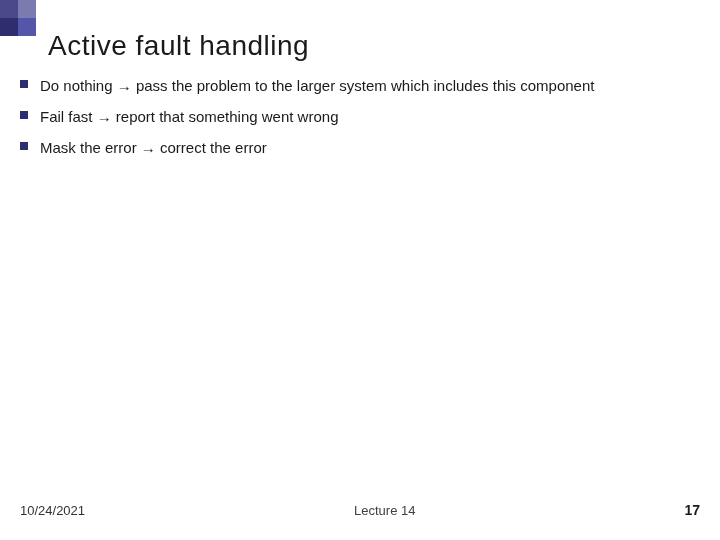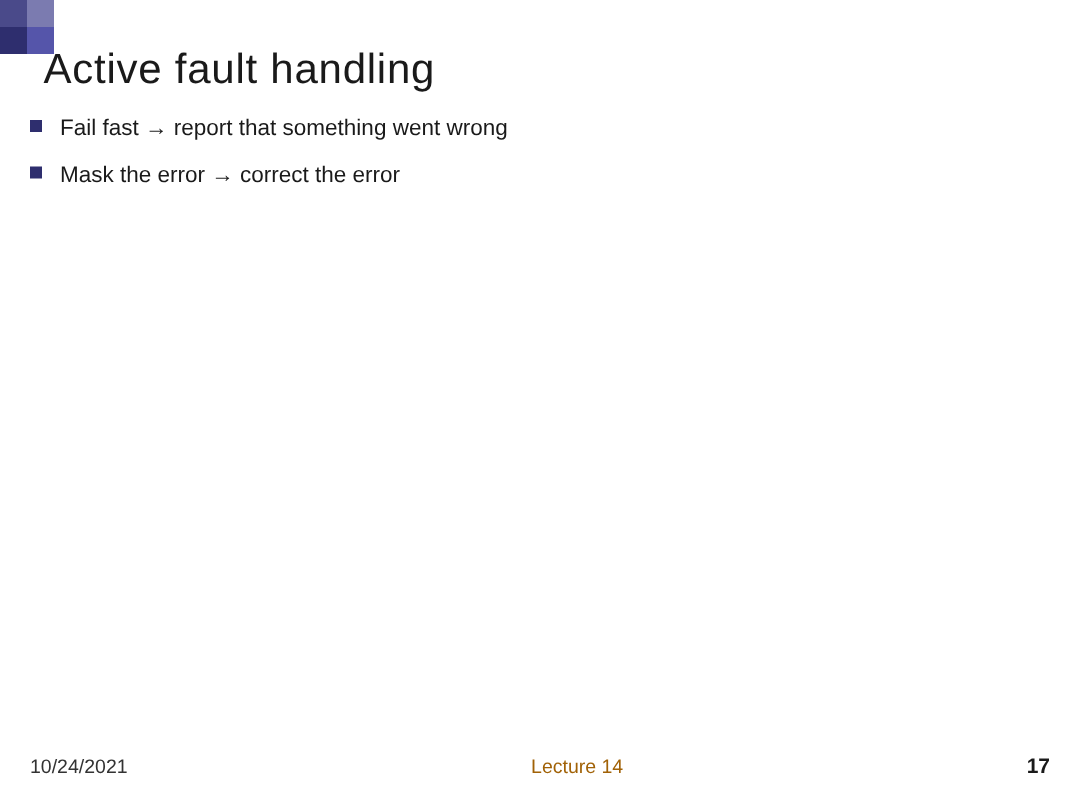--- a/index.html
+++ b/index.html
@@ -65,21 +65,21 @@
       top: 18px;
       left: 18px;
       width: 18px;
       height: 18px;
       background: #5555aa;
     }
 
     .slide-title {
       position: absolute;
       top: 30px;
-      left: 29px;
+      left: 48px;
       font-size: 28px;
       font-weight: normal;
       color: #1a1a1a;
       letter-spacing: 0.5px;
     }
 
     .content-area {
       position: absolute;
       top: 75px;
       left: 20px;
@@ -126,21 +126,21 @@
       align-items: center;
       font-size: 13px;
       color: #333333;
     }
 
     .footer-date {
       color: #333;
     }
 
     .footer-lecture {
-      color: #a16207;
+      color: #404040;
     }
 
     .footer-page {
       font-weight: bold;
       color: #1a1a1a;
       font-size: 14px;
     }
   </style>
 </head>
 <body>
@@ -152,20 +152,24 @@
     <div class="sq2"></div>
     <div class="sq3"></div>
     <div class="sq4"></div>
   </div>
 
   <h1 class="slide-title">Active fault handling</h1>
 
   <div class="content-area">
     <ul class="bullet-list">
 
+    <li>
+          <span class="bullet-square"></span>
+          <span class="bullet-text">Do nothing → pass the problem to the larger system which includes this component</span>
+        </li>
         <li>
           <span class="bullet-square"></span>
           <span class="bullet-text">Fail fast → report that something went wrong</span>
         </li>
         <li>
           <span class="bullet-square"></span>
           <span class="bullet-text">Mask the error → correct the error</span>
         </li>
       </ul>
   </div>

